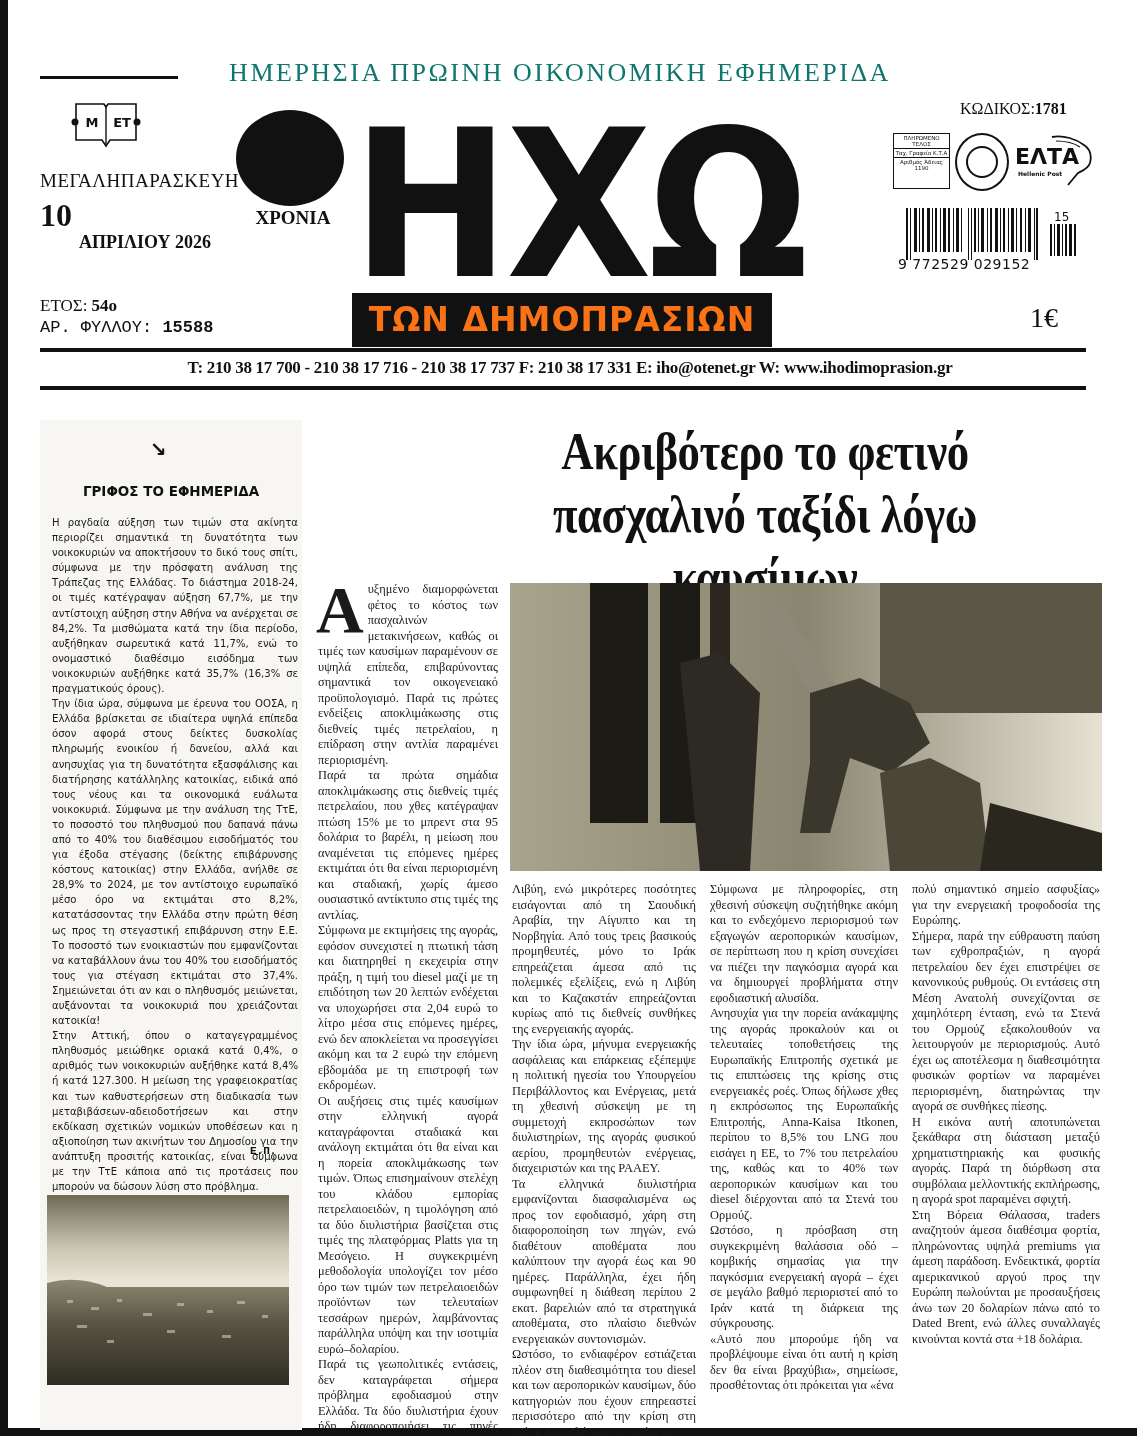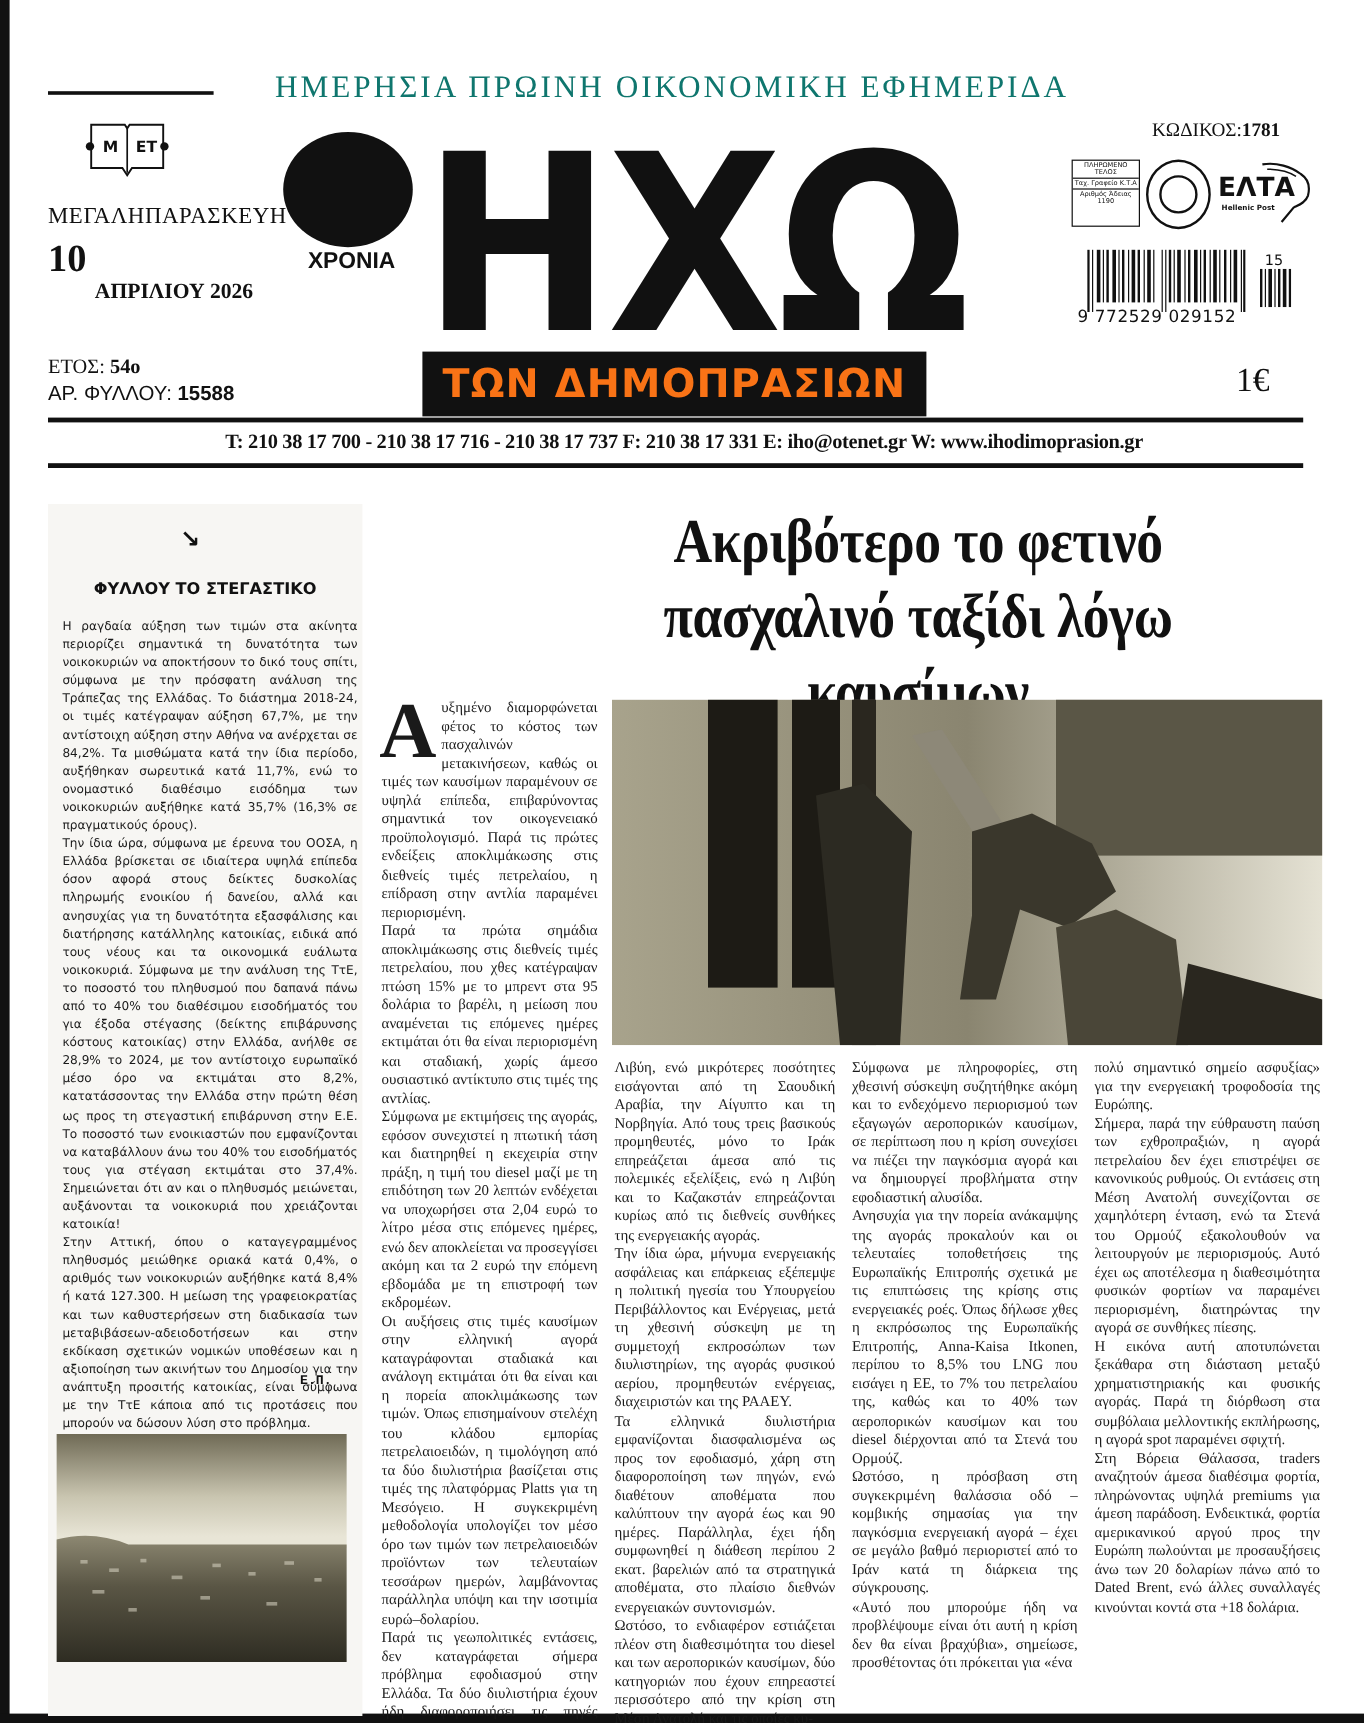--- a/index.html
+++ b/index.html
@@ -12,27 +12,27 @@
   .frame-bottom { left:0; top:1428px; width:1137px; height:8px; background:#111; }
 
   
   .top-rule { left:40px; top:76px; width:138px; height:3px; background:#111; }
   .tagline { left:200px; top:58px; width:720px; text-align:center; font-family:"Liberation Serif", serif; font-size:26px; letter-spacing:2.5px; color:#0f766e; }
   .met-logo { left:70px; top:98px; width:72px; height:50px; }
   .day-name { left:40px; top:170px; font-family:"Liberation Serif", serif; font-size:19px; letter-spacing:0.5px; }
   .day-num { left:40px; top:197px; font-family:"Liberation Serif", serif; font-size:32px; font-weight:bold; }
   .month-year { left:40px; top:232px; font-family:"Liberation Serif", serif; font-size:18px; font-weight:bold;margin-left:39px; }
   .year-line { left:40px; top:296px; font-family:"Liberation Serif", serif; font-size:17px; }
-  .issue-line { left:40px; top:318px; font-family:Liberation Sans, sans-serif; font-size:17px; }
+  .issue-line { left:40px; top:318px; font-family:Liberation Mono, monospace; font-size:17px; }
   .year-line b, .issue-line b { font-weight:bold; }
 
   .badge54 { left:234px; top:110px; width:112px; height:100px; }
   .badge-circle { position:absolute; left:2px; top:0; width:108px; height:96px; border-radius:50%; background:#111; }
   .badge-num { position:absolute; left:0; top:-8px; width:112px; text-align:center; font-family:"DejaVu Sans", sans-serif; font-weight:bold; font-size:72px; color:#fff; letter-spacing:-6px; -webkit-text-stroke:2px #111; }
-  .badge-label { left:248px; top:207px; width:90px; text-align:center; font-family:Liberation Sans, sans-serif; font-weight:bold; font-size:19px; }
+  .badge-label { left:248px; top:207px; width:90px; text-align:center; font-family:Liberation Serif, serif; font-weight:bold; font-size:19px; }
 
   .brand { left:352px; top:118px; width:420px; text-align:center; font-family:"DejaVu Sans", sans-serif; font-weight:bold; font-size:205px; line-height:175px; letter-spacing:-4px; transform:scaleX(0.92); transform-origin:left top; }
   .subbrand { left:352px; top:293px; width:420px; height:54px; background:#111; color:#f97316; text-align:center; font-family:"DejaVu Sans", sans-serif; font-weight:bold; font-size:33px; line-height:54px; letter-spacing:1px; }
 
   .code { left:960px; top:100px; font-family:"Liberation Serif", serif; font-size:16px; }
   .postage { left:893px; top:133px; width:55px; height:54px; border:1.5px solid #111; font-family:"DejaVu Sans", sans-serif; font-size:5.5px; line-height:1.1; text-align:center; }
   .postage div { border-bottom:1px solid #111; padding:1px 0; }
   .postage div:last-child { border-bottom:none; }
   .seal { left:955px; top:133px; width:50px; height:54px; border:2px solid #111; border-radius:50%; }
   .seal-inner { position:absolute; left:9px; top:11px; width:28px; height:28px; border:2px solid #111; border-radius:50%; }
@@ -178,21 +178,21 @@
     </g>
 </svg>
 <div class="abs price">1€</div>
 
 <div class="abs rule1"></div>
 <div class="abs contact">T: 210 38 17 700 - 210 38 17 716 - 210 38 17 737 F: 210 38 17 331 E: iho@otenet.gr W: www.ihodimoprasion.gr</div>
 <div class="abs rule2"></div>
 
 <div class="abs sidebar-box"></div>
 <div class="abs sb-arrow">↘</div>
-<div class="abs sb-title">ΦΥΛΛΟΥ ΤΟ ΣΤΕΓΑΣΤΙΚΟ</div>
+<div class="abs sb-title">ΓΡΙΦΟΣ ΤΟ ΕΦΗΜΕΡΙΔΑ</div>
 <div class="abs sb-body">
   <p>Η ραγδαία αύξηση των τιμών στα ακίνητα περιορίζει σημαντικά τη δυνατότητα των νοικοκυριών να αποκτήσουν το δικό τους σπίτι, σύμφωνα με την πρόσφατη ανάλυση της Τράπεζας της Ελλάδας. Το διάστημα 2018-24, οι τιμές κατέγραψαν αύξηση 67,7%, με την αντίστοιχη αύξηση στην Αθήνα να ανέρχεται σε 84,2%. Τα μισθώματα κατά την ίδια περίοδο, αυξήθηκαν σωρευτικά κατά 11,7%, ενώ το ονομαστικό διαθέσιμο εισόδημα των νοικοκυριών αυξήθηκε κατά 35,7% (16,3% σε πραγματικούς όρους).</p>
   <p>Την ίδια ώρα, σύμφωνα με έρευνα του ΟΟΣΑ, η Ελλάδα βρίσκεται σε ιδιαίτερα υψηλά επίπεδα όσον αφορά στους δείκτες δυσκολίας πληρωμής ενοικίου ή δανείου, αλλά και ανησυχίας για τη δυνατότητα εξασφάλισης και διατήρησης κατάλληλης κατοικίας, ειδικά από τους νέους και τα οικονομικά ευάλωτα νοικοκυριά. Σύμφωνα με την ανάλυση της ΤτΕ, το ποσοστό του πληθυσμού που δαπανά πάνω από το 40% του διαθέσιμου εισοδήματός του για έξοδα στέγασης (δείκτης επιβάρυνσης κόστους κατοικίας) στην Ελλάδα, ανήλθε σε 28,9% το 2024, με τον αντίστοιχο ευρωπαϊκό μέσο όρο να εκτιμάται στο 8,2%, κατατάσσοντας την Ελλάδα στην πρώτη θέση ως προς τη στεγαστική επιβάρυνση στην Ε.Ε. Το ποσοστό των ενοικιαστών που εμφανίζονται να καταβάλλουν άνω του 40% του εισοδήματός τους για στέγαση εκτιμάται στο 37,4%. Σημειώνεται ότι αν και ο πληθυσμός μειώνεται, αυξάνονται τα νοικοκυριά που χρειάζονται κατοικία!</p>
   <p>Στην Αττική, όπου ο καταγεγραμμένος πληθυσμός μειώθηκε οριακά κατά 0,4%, ο αριθμός των νοικοκυριών αυξήθηκε κατά 8,4% ή κατά 127.300. Η μείωση της γραφειοκρατίας και των καθυστερήσεων στη διαδικασία των μεταβιβάσεων-αδειοδοτήσεων και στην εκδίκαση σχετικών νομικών υποθέσεων και η αξιοποίηση των ακινήτων του Δημοσίου για την ανάπτυξη προσιτής κατοικίας, είναι σύμφωνα με την ΤτΕ κάποια από τις προτάσεις που μπορούν να δώσουν λύση στο πρόβλημα.</p>
 </div>
 <div class="abs sb-sign">Ε.Π.</div>
 <svg class="abs sb-photo" viewBox="0 0 242 190" preserveAspectRatio="none" aria-label="city-panorama-photo">
   <defs>
     <linearGradient id="sky" x1="0" y1="0" x2="0" y2="1">
       <stop offset="0" stop-color="#6f6a55"></stop>

